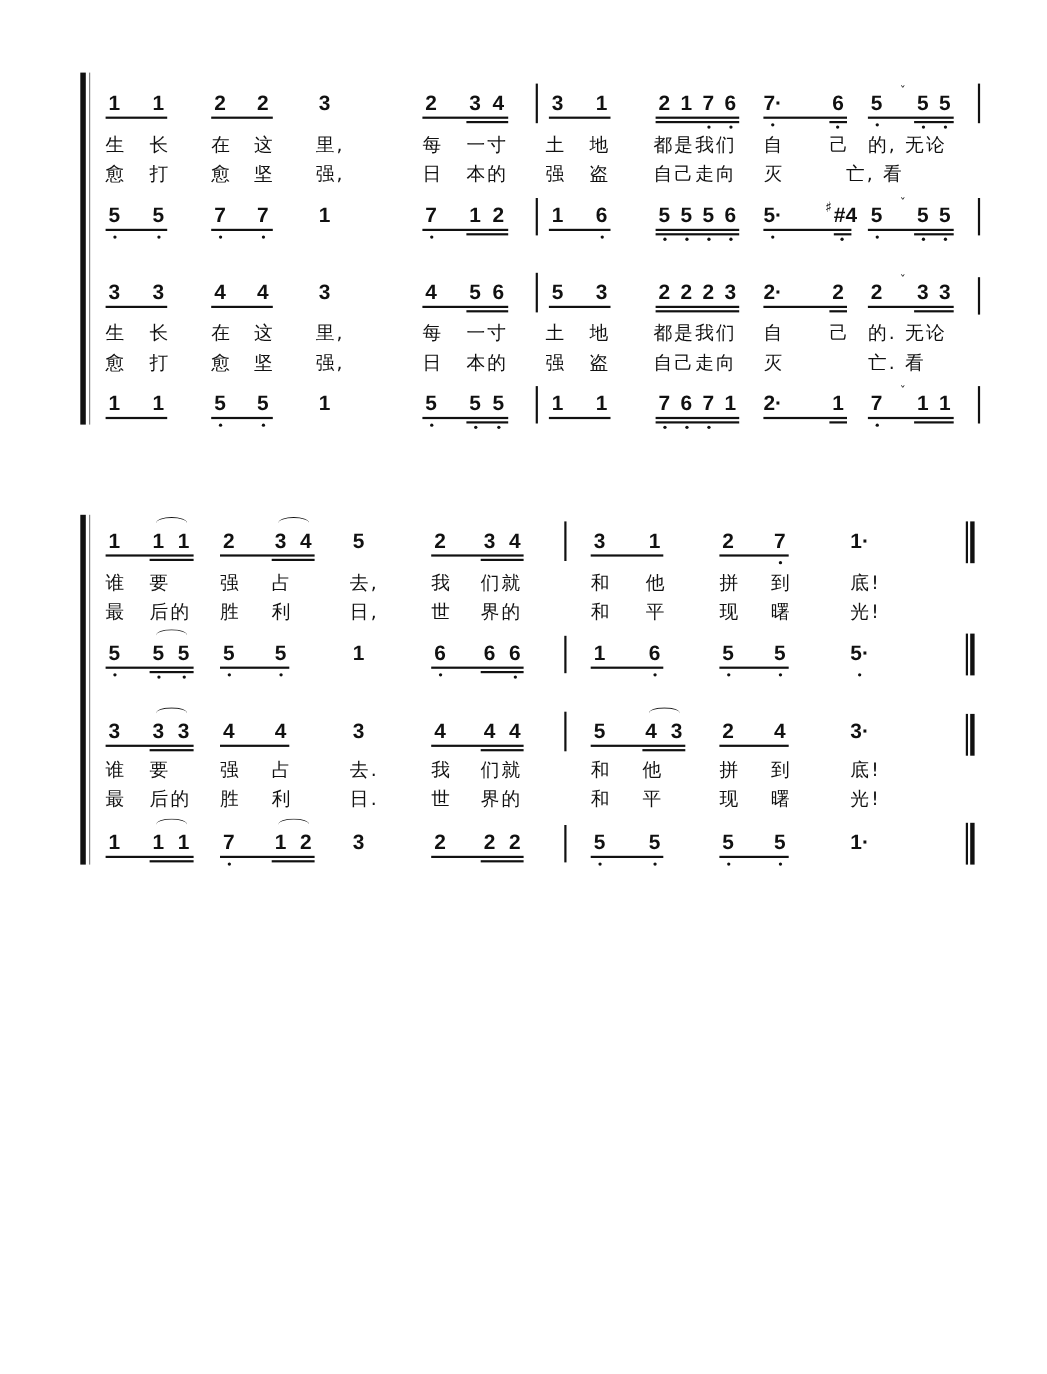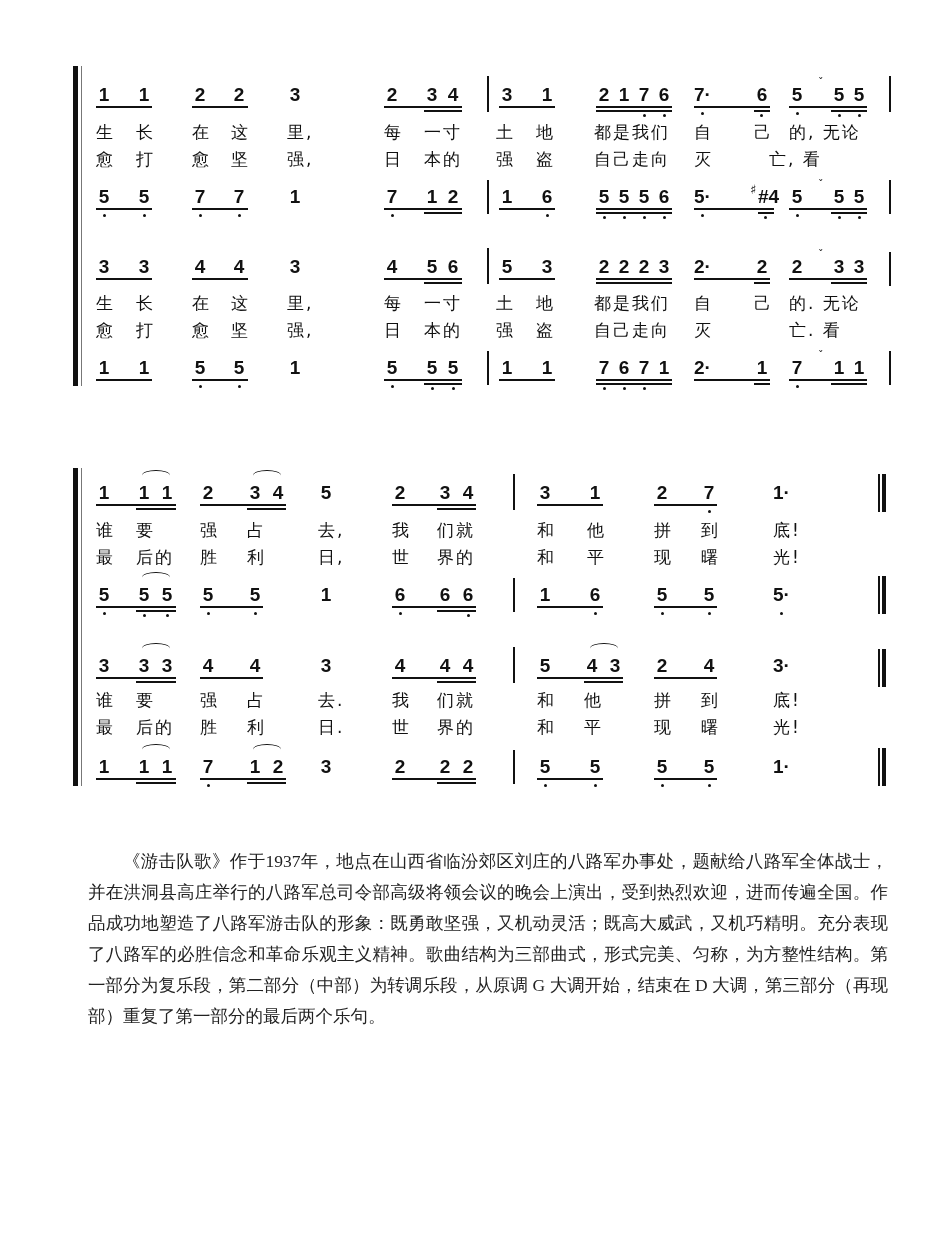--- a/index.html
+++ b/index.html
@@ -472,14 +472,13 @@
     <div class="uline" style="left:654px;top:22px;width:63px"></div>
     <div class="dot" style="left:207px;top:28px"></div>
     <div class="dot" style="left:544px;top:28px"></div>
     <div class="dot" style="left:594px;top:28px"></div>
     <div class="dot" style="left:661px;top:28px"></div>
     <div class="dot" style="left:708px;top:28px"></div>
   </div>
 </div>
 
 <div class="prose" style="top:846px;">
-  <p>《游击队歌》作于1937年，地点在山西省临汾郊区刘庄的八路军办事处，题献给八路军全体战士，并在洪洞县高庄举行的八路军总司令部高级将领会议的晚会上演出，受到热烈欢迎，进而传遍全国。作品成功地塑造了八路军游击队的形象：既勇敢坚强，又机动灵活；既高大威武，又机巧精明。充分表现了八路军的必胜信念和革命乐观主义精神。歌曲结构为三部曲式，形式完美、匀称，为方整性结构。第一部分为复乐段，第二部分（中部）为转调乐段，从原调 G 大调开始，结束在 D 大调，第三部分（再现部）重复了第一部分的最后两个乐句。</p>
 </div>
 
 </body></html>

